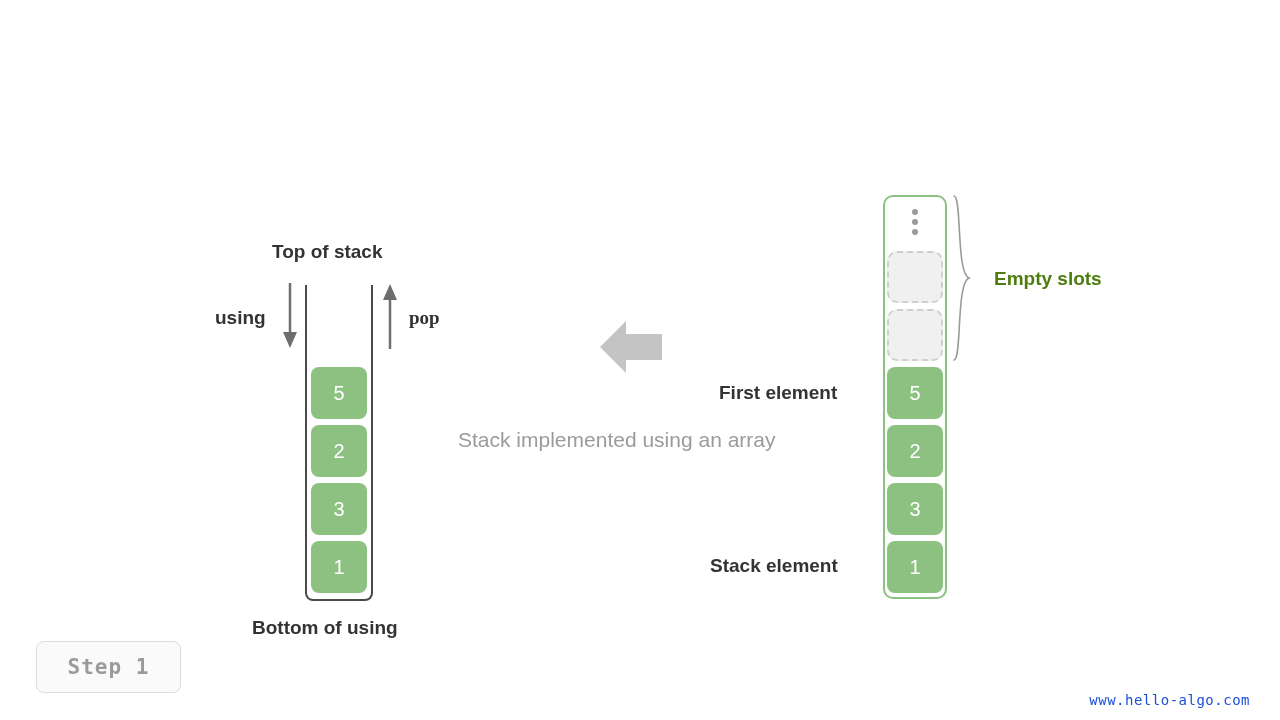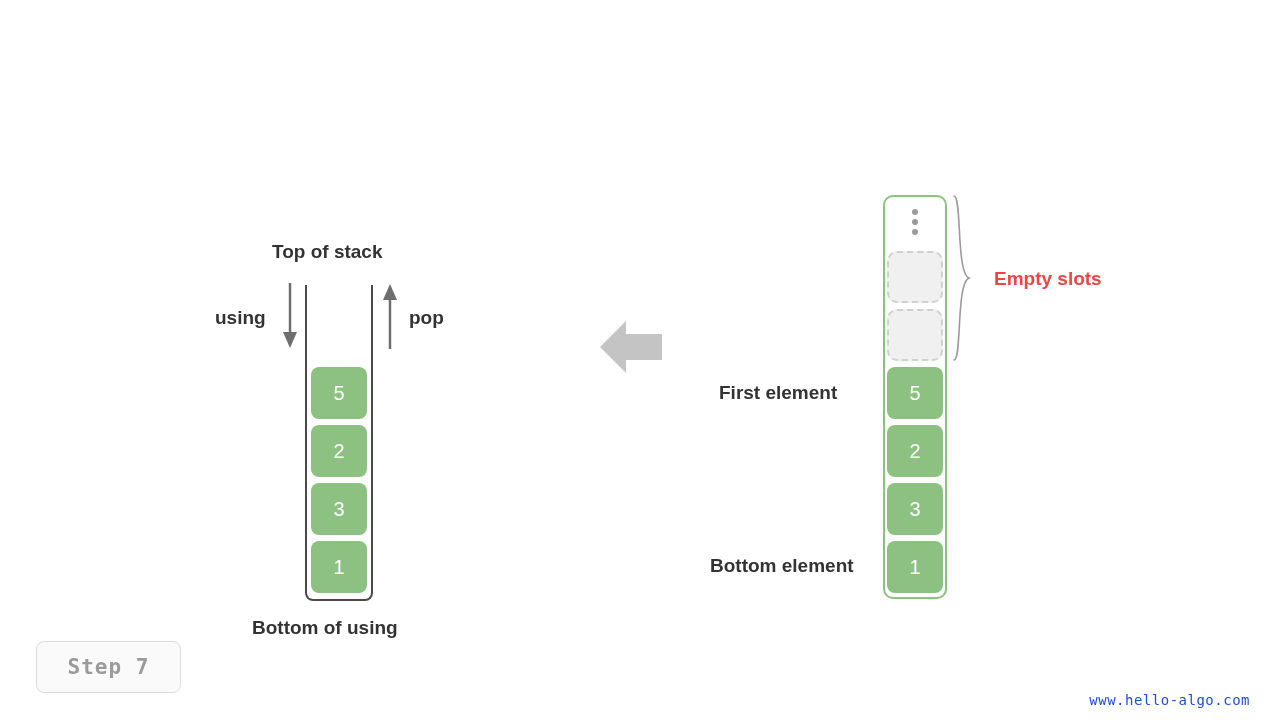--- a/index.html
+++ b/index.html
@@ -26,21 +26,21 @@
   .label-dark {
     position: absolute;
     color: #333333;
     font-weight: bold;
     font-size: 19px;
     white-space: nowrap;
     line-height: 1;
   }
   .label-gray-bold {
     position: absolute;
-    color: #ef4444;
+    color: #4d7c0f;
     font-weight: bold;
     font-size: 19px;
     white-space: nowrap;
     line-height: 1;
   }
   .label-gray {
     position: absolute;
     color: #9b9b9b;
     font-weight: normal;
     font-size: 21px;
@@ -191,21 +191,21 @@
 </style>
 </head>
 <body>
 
 <div class="canvas">
 
   <div class="label-dark" style="left:272px; top:242px;">Top of stack</div>
 
   <div class="label-dark" style="left:215px; top:308px;">using</div>
 
-  <div class="label-dark" style="left:409px; top:308px;">pop</div>
+  <div class="label-dark" style="left:409px; top:308px;font-family:Liberation Serif, serif;">pop</div>
 
   <svg class="op-arrow" style="left:279px; top:282px;" width="22" height="68" viewBox="0 0 22 68">
     <line x1="11" y1="1" x2="11" y2="54" stroke="#6e6e6e" stroke-width="2.5"></line>
     <polygon points="11,66 4,50 18,50" fill="#6e6e6e"></polygon>
   </svg>
 
   <svg class="op-arrow" style="left:379px; top:282px;" width="22" height="68" viewBox="0 0 22 68">
     <line x1="11" y1="67" x2="11" y2="14" stroke="#6e6e6e" stroke-width="2.5"></line>
     <polygon points="11,2 4,18 18,18" fill="#6e6e6e"></polygon>
   </svg>
@@ -218,20 +218,21 @@
       <div class="block">1</div>
     </div>
   </div>
 
   <div class="label-dark" style="left:252px; top:618px;">Bottom of using</div>
 
   <svg id="flow-arrow" width="62" height="58" viewBox="0 0 62 58">
     <polygon points="0,29 26,3 26,16 62,16 62,42 26,42 26,55" fill="#c4c4c4"></polygon>
   </svg>
 
+  <div class="label-gray" style="left:458px; top:429px;">Stack implemented using an array</div>
 
   <div id="array-container">
     <div class="array-inner">
       <div class="ellipsis-cell">
         <i></i>
           <i></i>
           <i></i>
       </div>
       <div class="block-empty"></div>
       <div class="block-empty"></div>
@@ -243,19 +244,19 @@
   </div>
 
   <svg id="empty-brace" width="22" height="170" viewBox="0 0 22 170">
     <path d="M3 3 C 11 3, 5 80, 18 85 C 5 90, 11 167, 3 167" fill="none" stroke="#9b9b9b" stroke-width="1.6" stroke-linecap="round"></path>
   </svg>
 
   <div class="label-gray-bold" style="left:994px; top:269px;">Empty slots</div>
 
   <div class="label-dark" style="left:719px; top:383px;">First element</div>
 
-  <div class="label-dark" style="left:710px; top:556px;">Bottom element</div>
-
-  <div id="step-badge">Step 7</div>
+  <div class="label-dark" style="left:710px; top:556px;">Stack element</div>
+
+  <div id="step-badge">Step 1</div>
 
   <div id="watermark">www.hello-algo.com</div>
 
 </div>
 
 </body></html>

